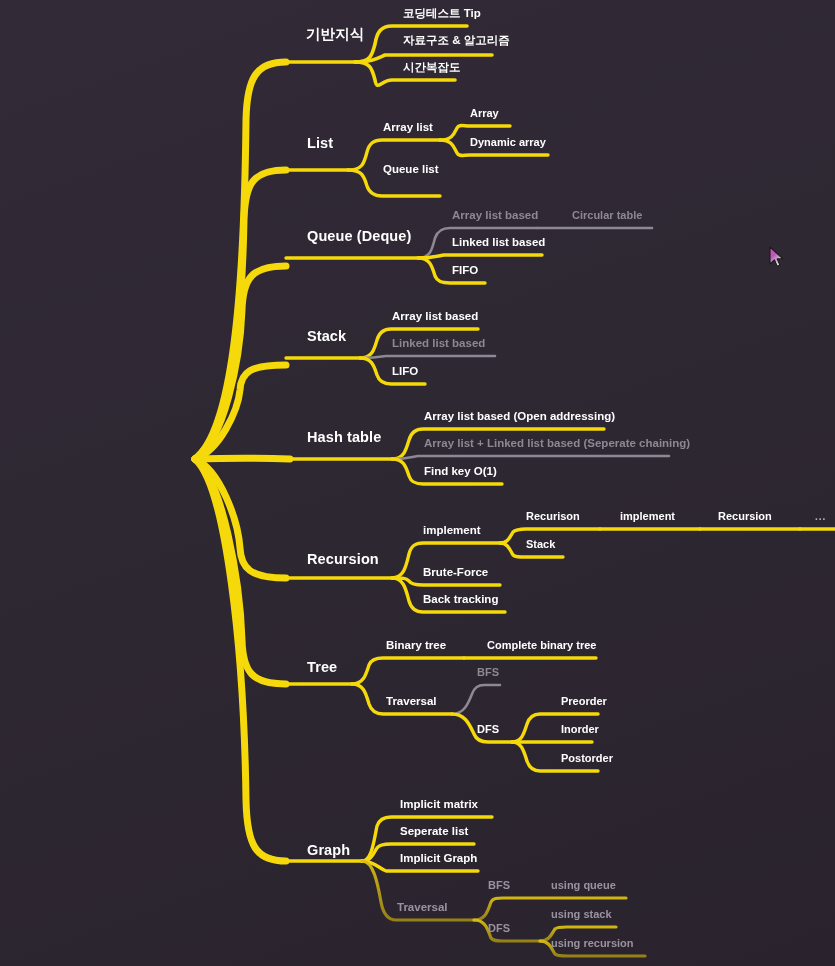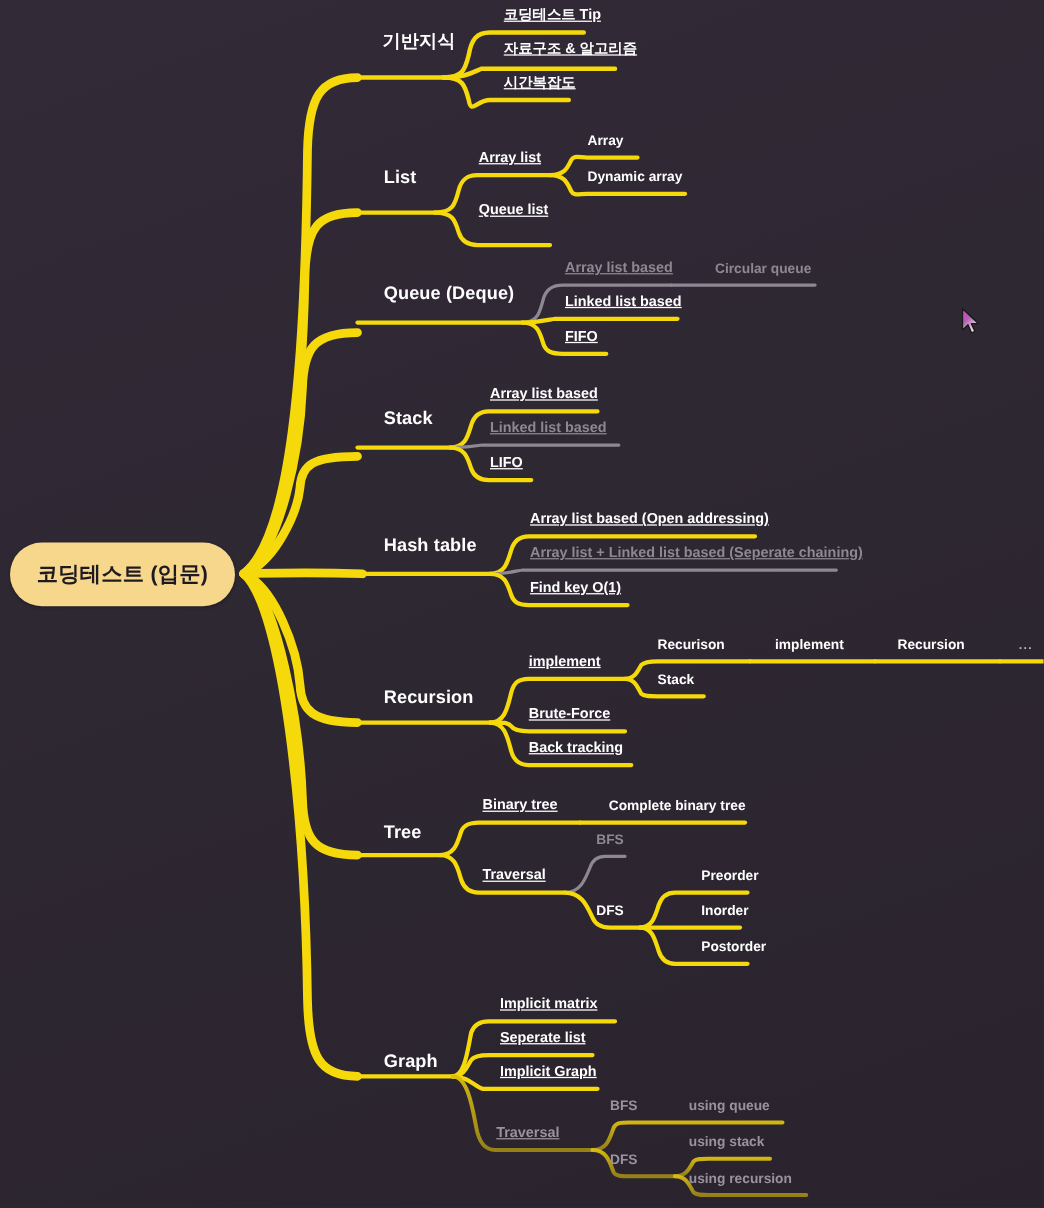--- a/index.html
+++ b/index.html
@@ -20,21 +20,21 @@
   .node-label{
     position:absolute;
     white-space:nowrap;
     color:#ffffff;
     font-weight:bold;
     line-height:1;
     transform:translateY(-100%);
     pointer-events:auto;
   }
   .lvl1{ font-size:14.5px; font-weight:bold; letter-spacing:.1px; }
-  .lvl2{ font-size:11.5px; font-weight:bold;text-decoration:underline; }
+  .lvl2{ font-size:11.5px; font-weight:bold; }
   .lvl3{ font-size:11px; font-weight:bold;text-align:right; }
   .lvl4{ font-size:11px; font-weight:bold;padding-left:21px; }
   .dim{ color:#8d8892; font-weight:bold; }
   .faint{ color:#9a939f; font-weight:bold; }
   .ellipsis{ font-size:10px; color:#b9b3bd; letter-spacing:1px; }
 
   #root-node{
     position:absolute;
     left:8px; top:434px;
     width:180px; height:51px;
@@ -150,38 +150,35 @@
         <path stroke="#f5d90a" stroke-width="3.4" d="M362,861 C 374,861 380,869 386,871 L478,871"></path>
         <path stroke="url(#fadeGraph)" stroke-width="3.2" d="M362,861 C 374,861 378,886 381,902 C 383,913 387,920 396,920 L474,920"></path>
         <path stroke="url(#fadeGraph)" stroke-width="3.2" d="M474,920 C 486,920 488,910 491,902 C 493,898 497,898 503,898 L626,898"></path>
         <path stroke="url(#fadeGraph)" stroke-width="3.2" d="M474,920 C 486,920 488,931 491,938 C 493,941 497,941 503,941 L540,941"></path>
         <path stroke="url(#fadeGraph)" stroke-width="3.2" d="M540,941 C 550,941 552,933 555,929 C 557,927 561,927 567,927 L616,927"></path>
         <path stroke="url(#fadeGraph)" stroke-width="3.2" d="M540,941 C 550,941 552,950 555,954 C 557,956 561,956 567,956 L645,956"></path>
       </g>
     </g>
   </svg>
 
-  <div id="root-node">
-    <span>코딩테스트 (입문)</span>
-  </div>
 
   <div class="node-label lvl1" style="left:306px;top:41px">기반지식</div>
   <div class="node-label lvl2" style="left:403px;top:19px">코딩테스트 Tip</div>
   <div class="node-label lvl2" style="left:403px;top:46px">자료구조 &amp; 알고리즘</div>
   <div class="node-label lvl2" style="left:403px;top:73px">시간복잡도</div>
 
   <div class="node-label lvl1" style="left:307px;top:150px">List</div>
   <div class="node-label lvl2" style="left:383px;top:133px">Array list</div>
   <div class="node-label lvl3" style="left:470px;top:119px">Array</div>
   <div class="node-label lvl3" style="left:470px;top:148px">Dynamic array</div>
   <div class="node-label lvl2" style="left:383px;top:175px">Queue list</div>
 
   <div class="node-label lvl1" style="left:307px;top:243px">Queue (Deque)</div>
   <div class="node-label lvl2 dim" style="left:452px;top:221px">Array list based</div>
-  <div class="node-label lvl3 dim" style="left:572px;top:221px">Circular queue</div>
+  <div class="node-label lvl3 dim" style="left:572px;top:221px">Circular table</div>
   <div class="node-label lvl2" style="left:452px;top:248px">Linked list based</div>
   <div class="node-label lvl2" style="left:452px;top:276px">FIFO</div>
 
   <div class="node-label lvl1" style="left:307px;top:343px">Stack</div>
   <div class="node-label lvl2" style="left:392px;top:322px">Array list based</div>
   <div class="node-label lvl2 dim" style="left:392px;top:349px">Linked list based</div>
   <div class="node-label lvl2" style="left:392px;top:377px">LIFO</div>
 
   <div class="node-label lvl1" style="left:307px;top:444px">Hash table</div>
   <div class="node-label lvl2" style="left:424px;top:422px">Array list based (Open addressing)</div>

